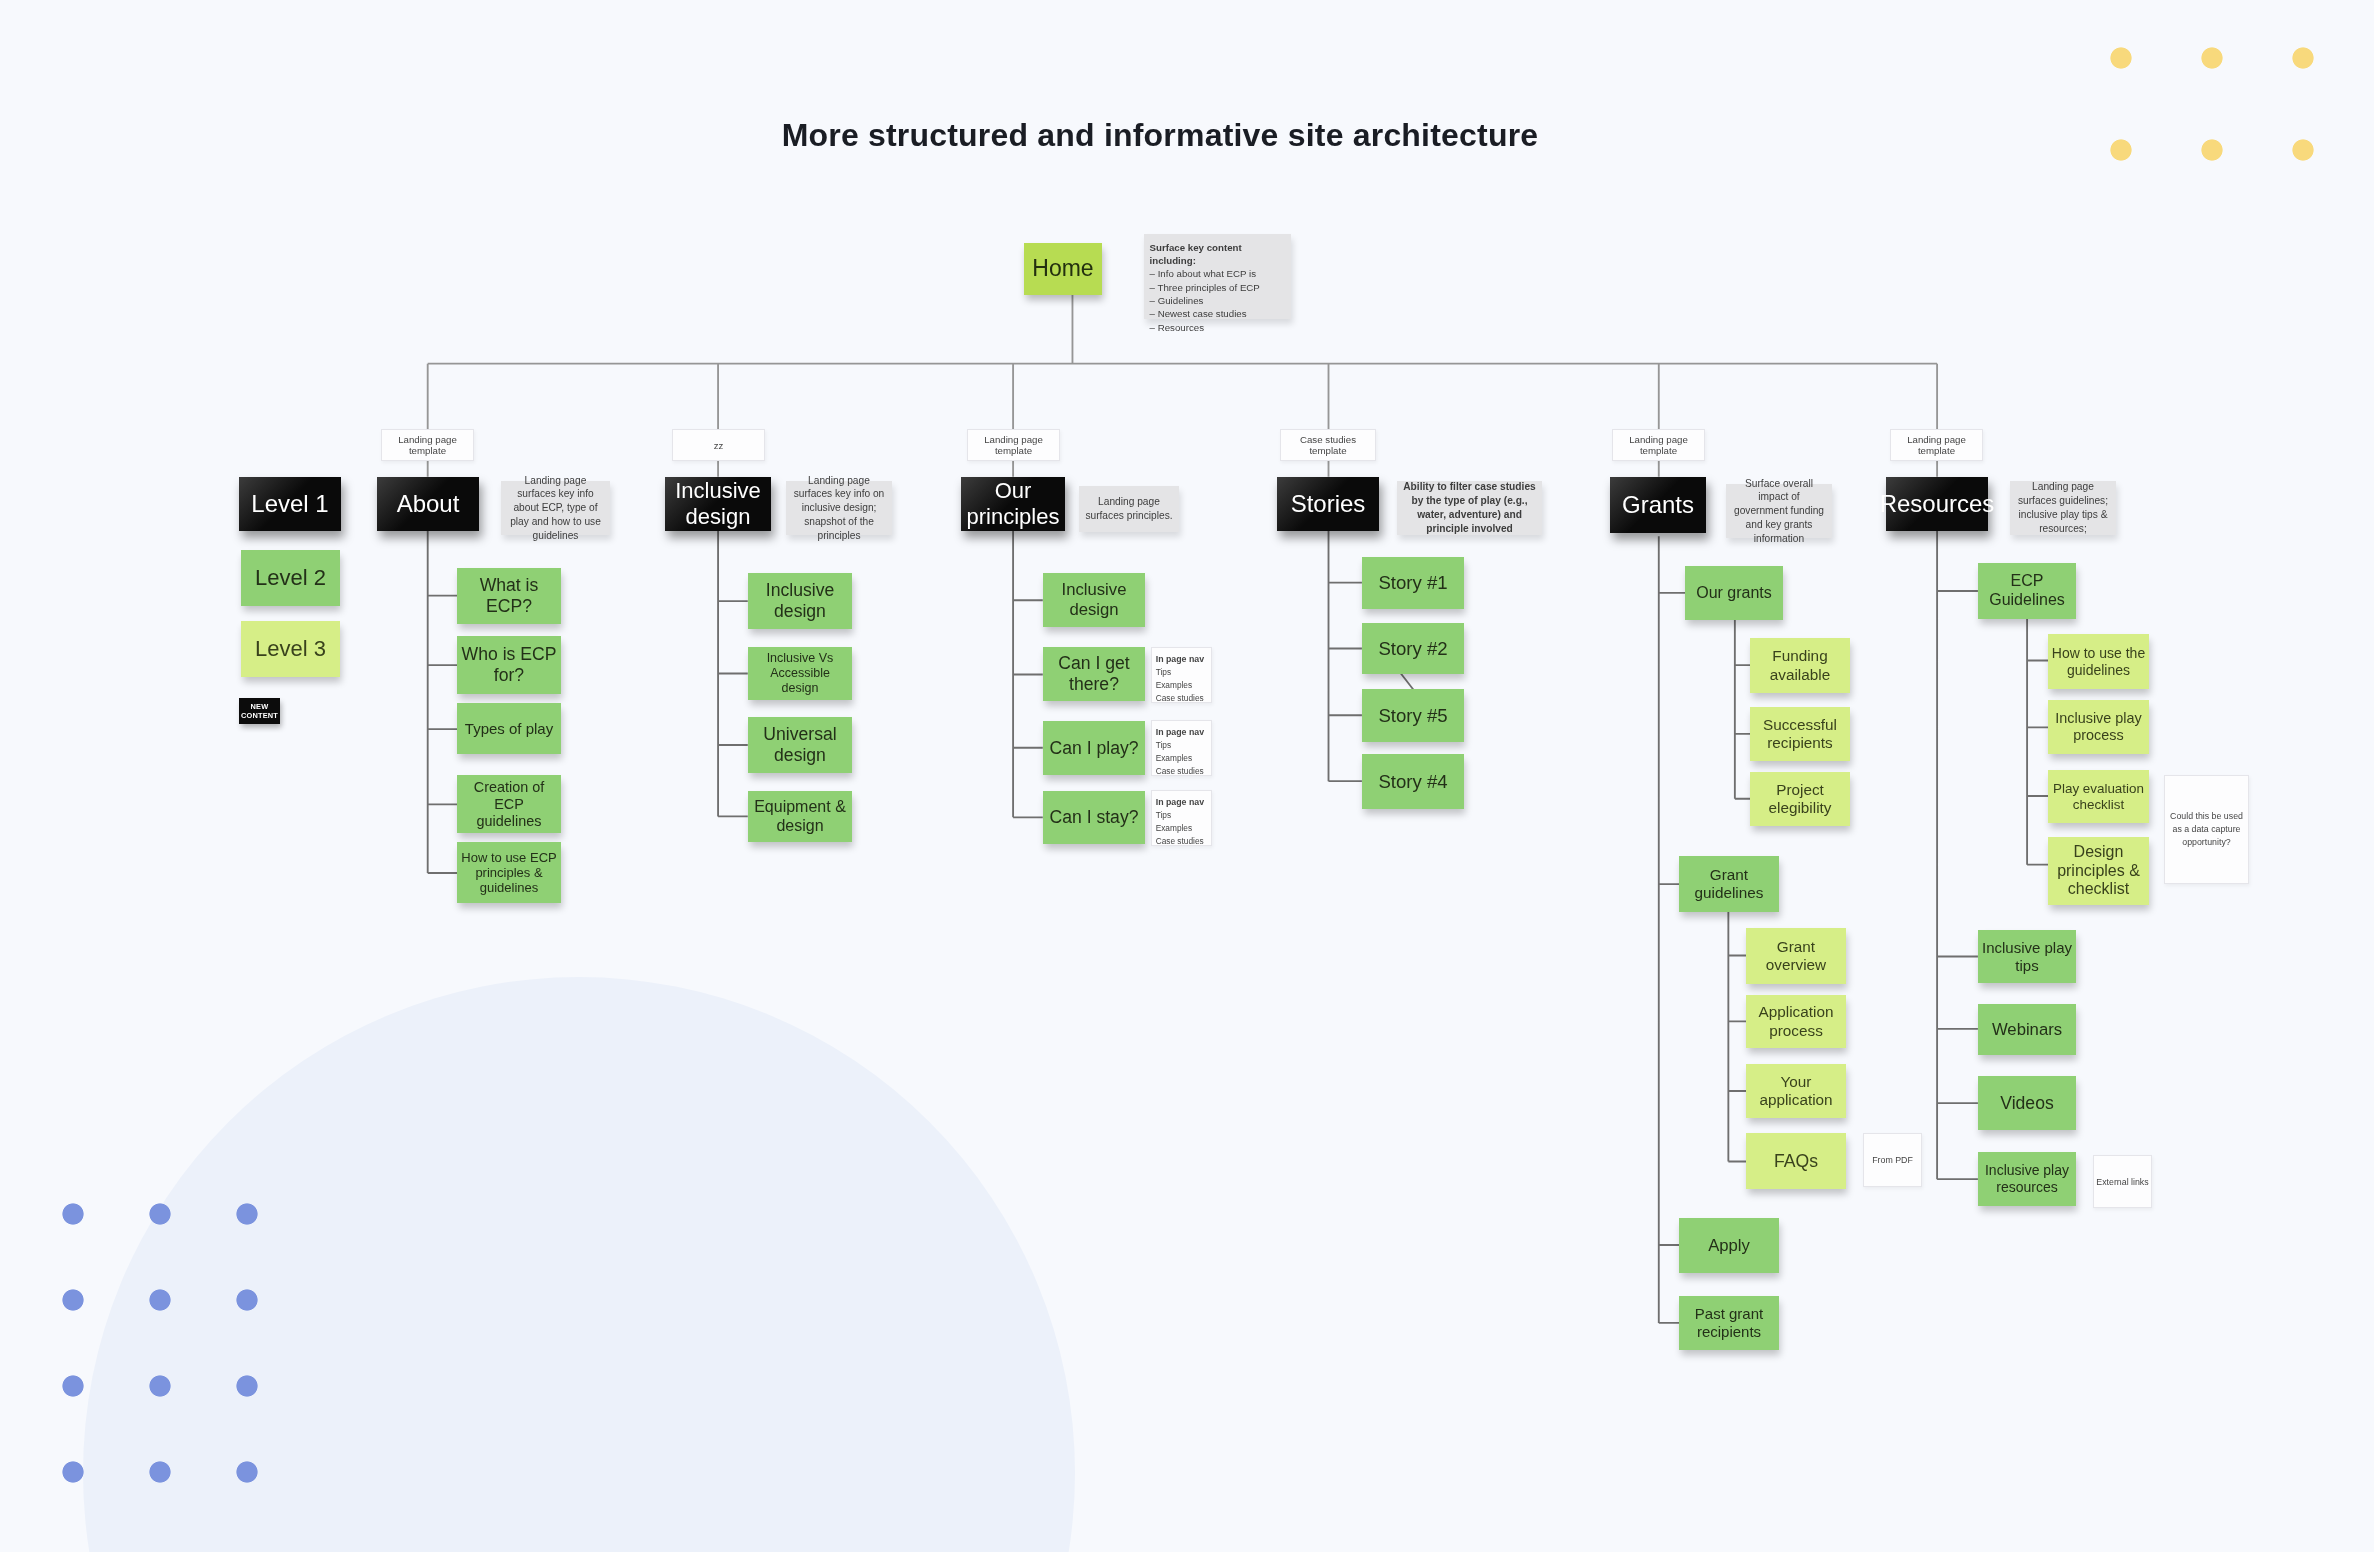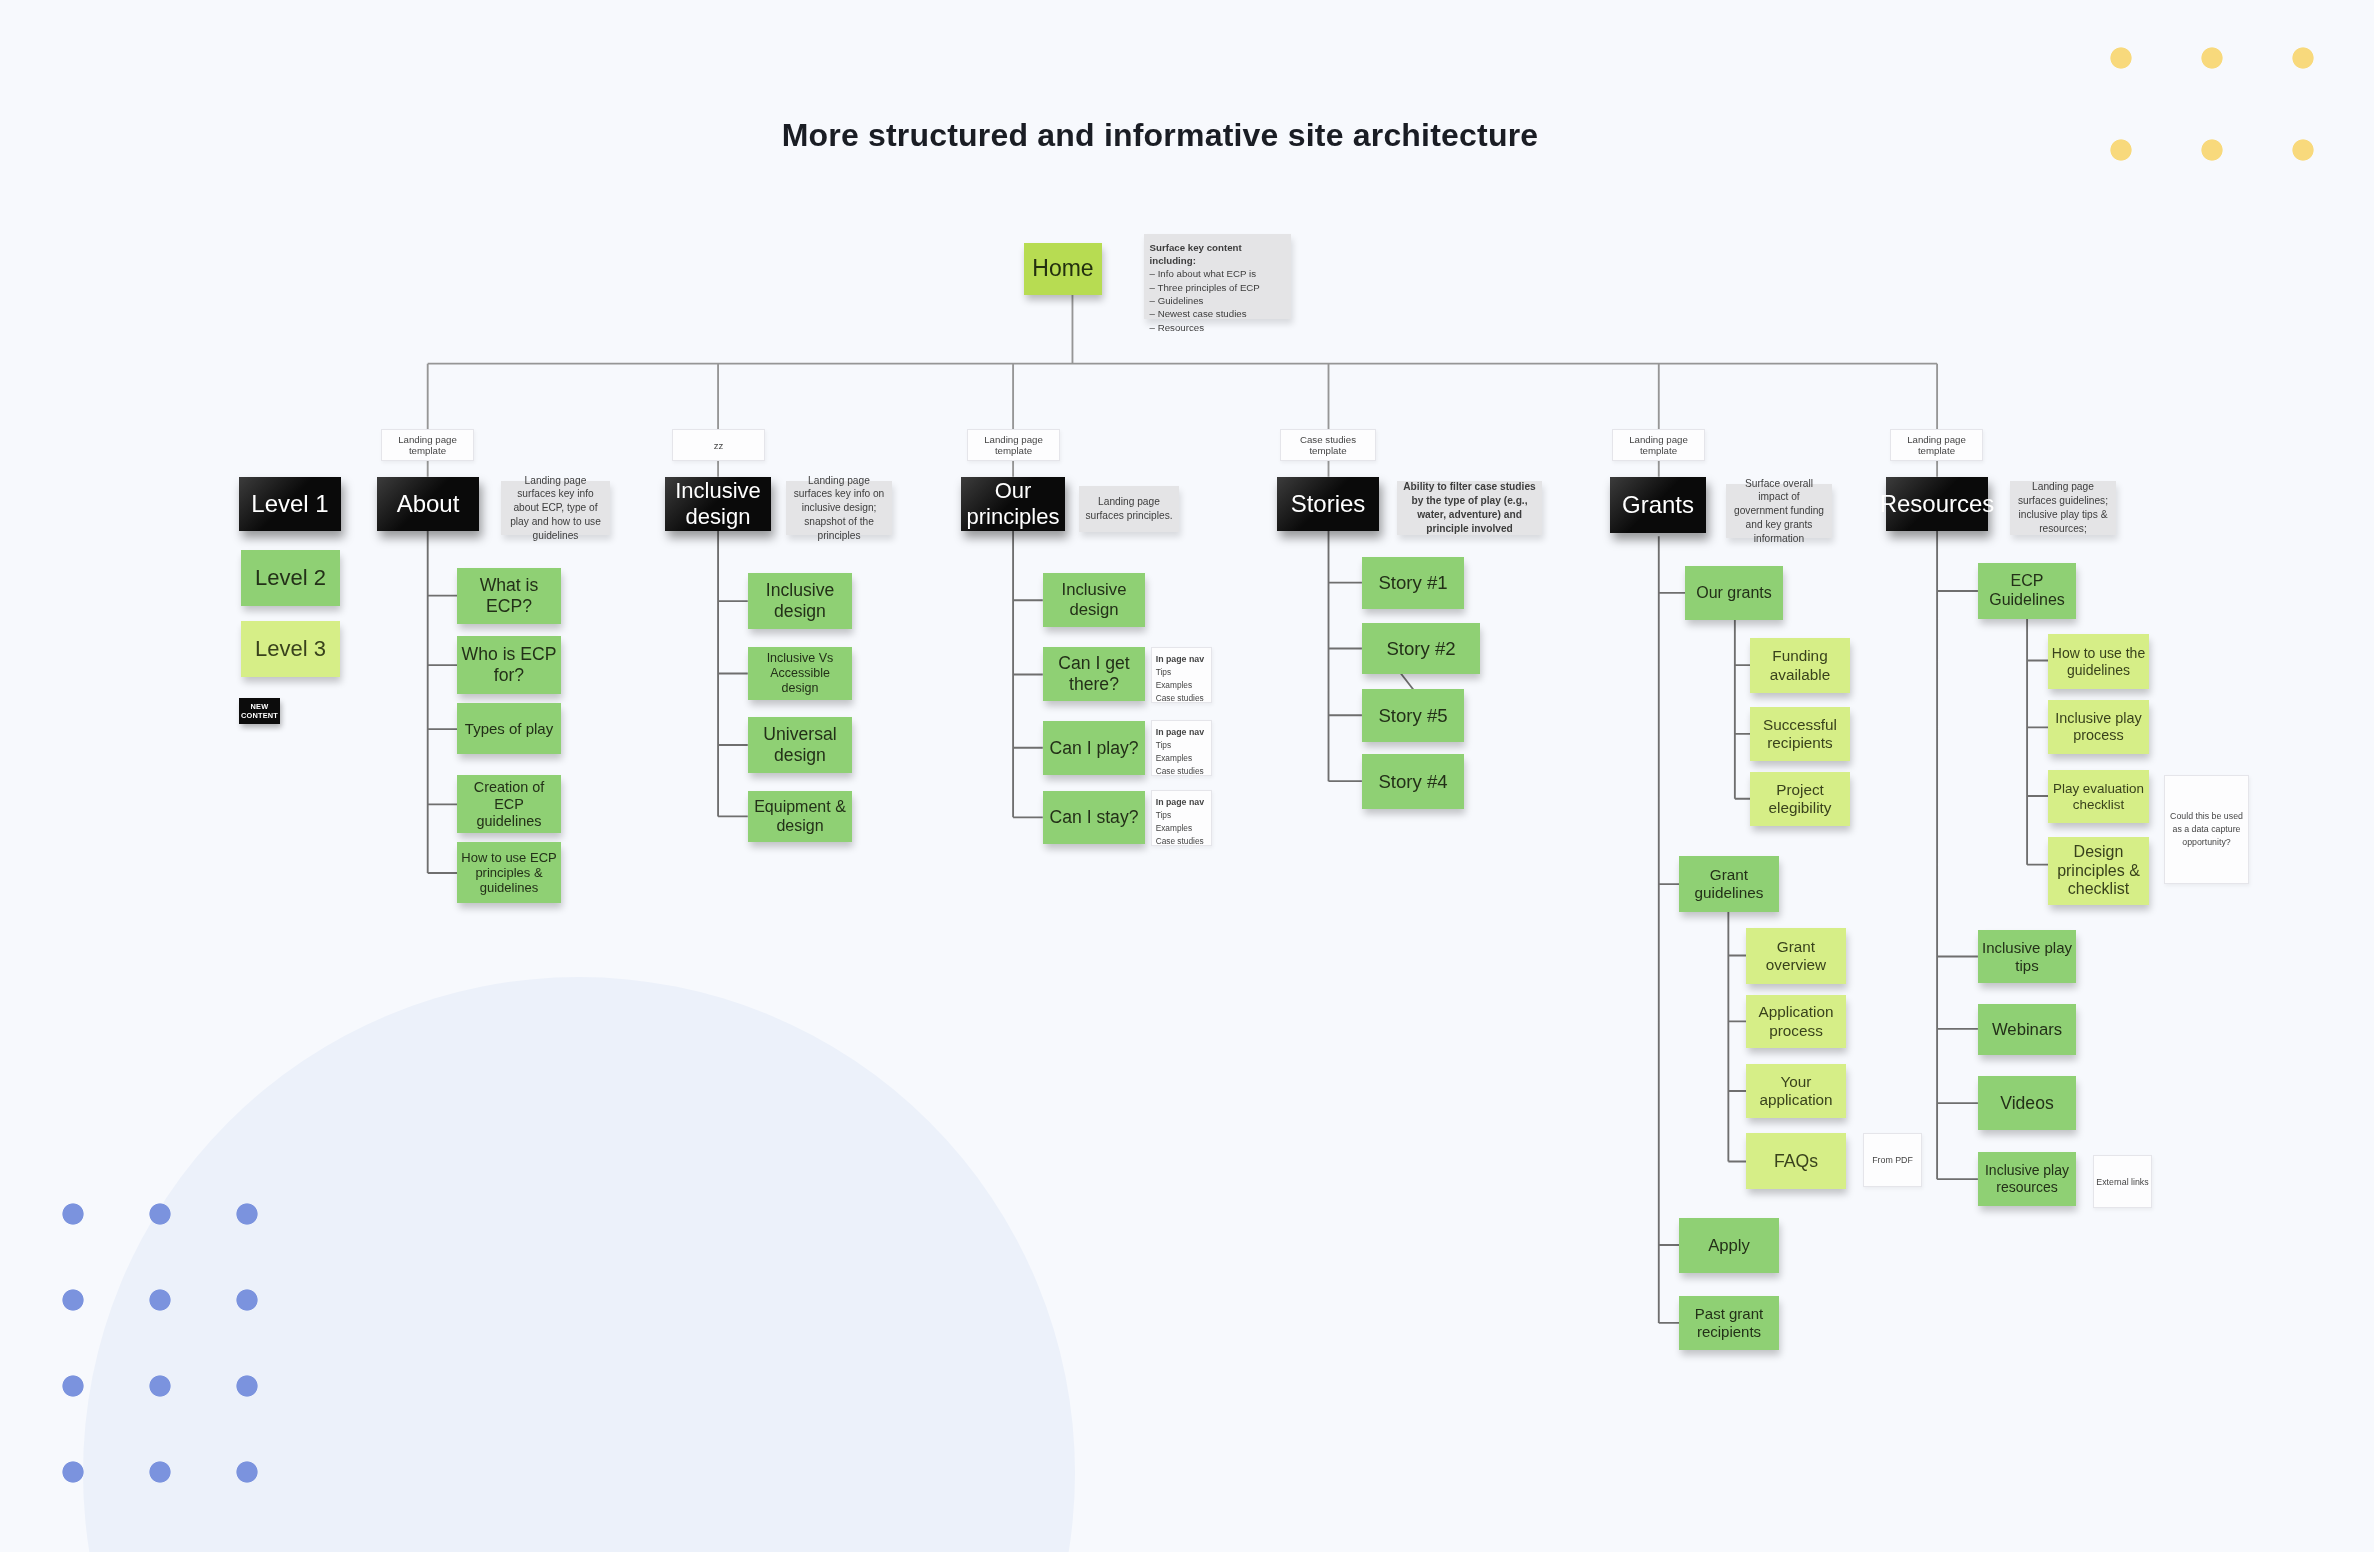--- a/index.html
+++ b/index.html
@@ -105,21 +105,21 @@
     <b>In page nav</b>
     <div>Tips</div>
     <div>Examples</div>
     <div>Case studies</div>
   </div>
 
   <div class="wnote tmpl" style="left:1280px;top:429px;width:96px;height:32px;">Case studies template</div>
   <div class="n l1" style="left:1277px;top:477px;width:102px;height:54px;font-size:24px;">Stories</div>
   <div class="gnote" style="left:1397px;top:481px;width:145px;height:54px;font-weight:bold;">Ability to filter case studies by the type of play (e.g., water, adventure) and principle involved</div>
   <div class="n l2" style="left:1362px;top:557px;width:102px;height:52px;font-size:18.6px;">Story #1</div>
-  <div class="n l2" style="left:1362px;top:623px;width:118px;height:51px;font-size:18.6px;">Story #2</div>
+  <div class="n l2" style="left:1362px;top:623px;width:102px;height:51px;font-size:18.6px;">Story #2</div>
   <div class="n l2" style="left:1362px;top:689px;width:102px;height:53px;font-size:18.6px;">Story #5</div>
   <div class="n l2" style="left:1362px;top:754px;width:102px;height:55px;font-size:18.6px;">Story #4</div>
 
   <div class="wnote tmpl" style="left:1612px;top:429px;width:93px;height:32px;">Landing page template</div>
   <div class="n l1" style="left:1610px;top:477px;width:96px;height:56px;font-size:24px;">Grants</div>
   <div class="gnote" style="left:1726px;top:484px;width:106px;height:54px;">Surface overall impact of government funding and key grants information</div>
   <div class="n l2" style="left:1685px;top:566px;width:98px;height:54px;font-size:16px;">Our grants</div>
   <div class="n l3" style="left:1750px;top:638px;width:100px;height:55px;font-size:15.3px;">Funding available</div>
   <div class="n l3" style="left:1750px;top:707px;width:100px;height:54px;font-size:15.3px;">Successful recipients</div>
   <div class="n l3" style="left:1750px;top:772px;width:100px;height:54px;font-size:15.3px;">Project elegibility</div>

